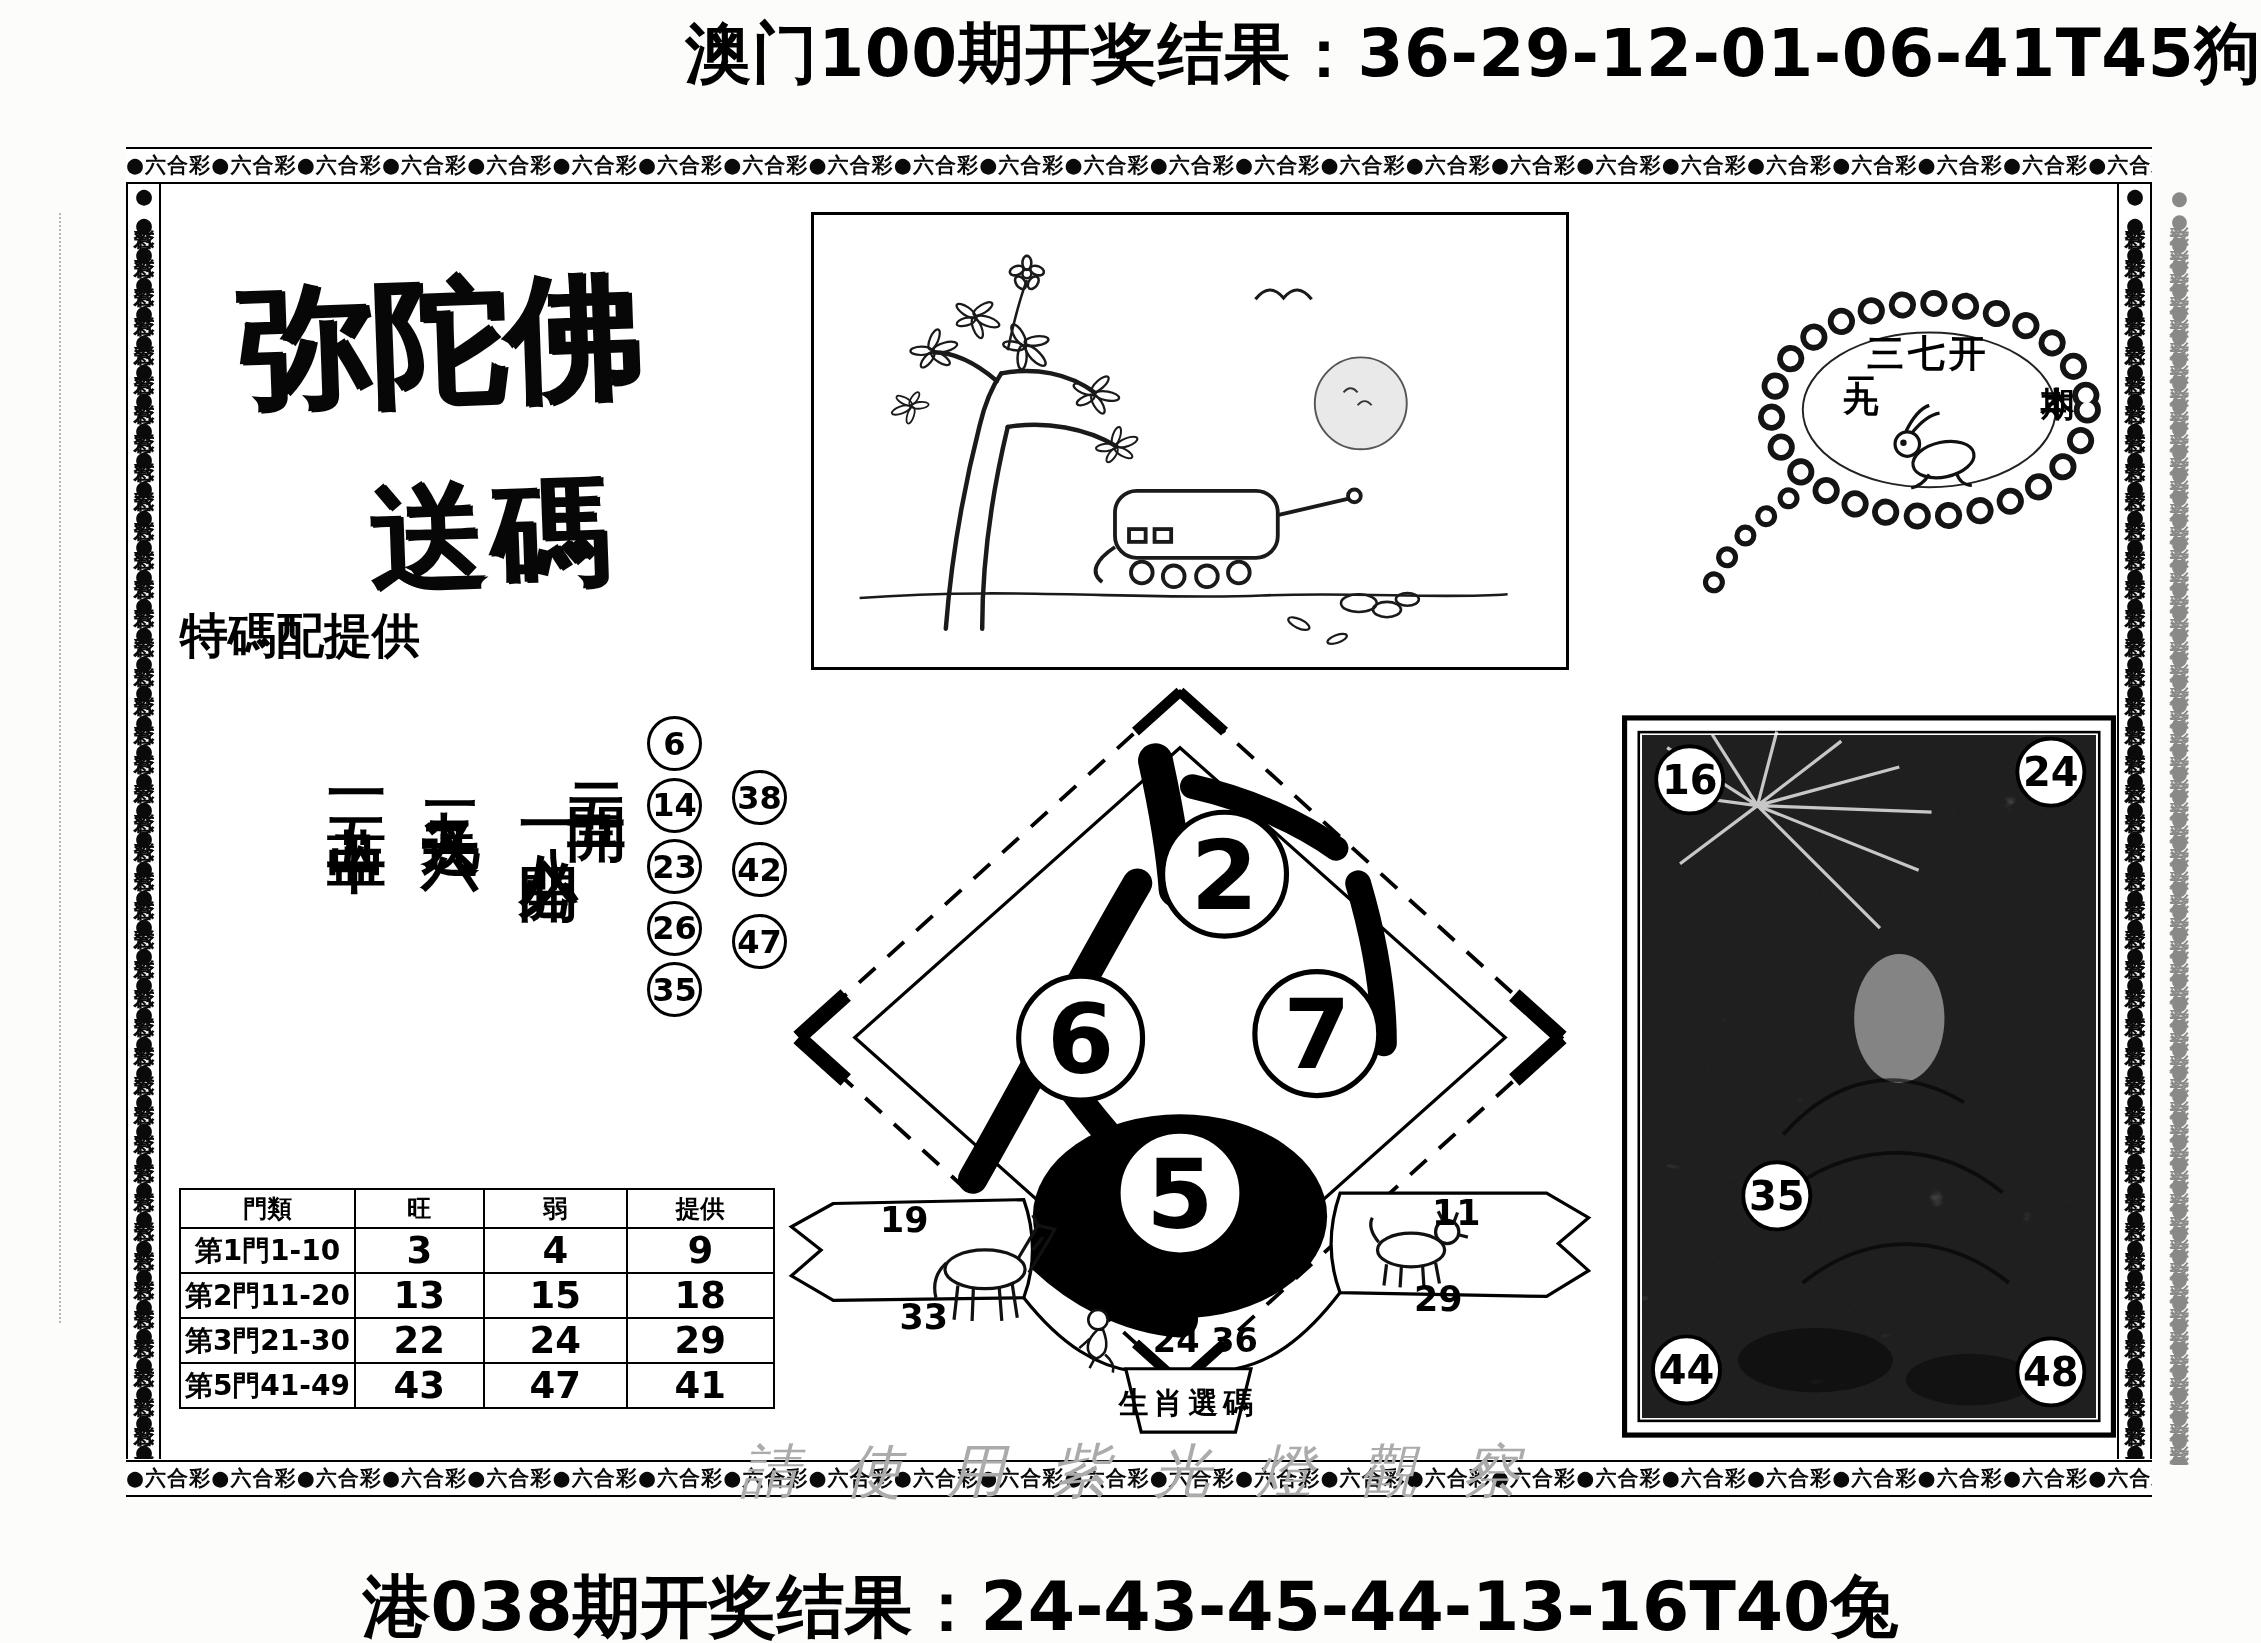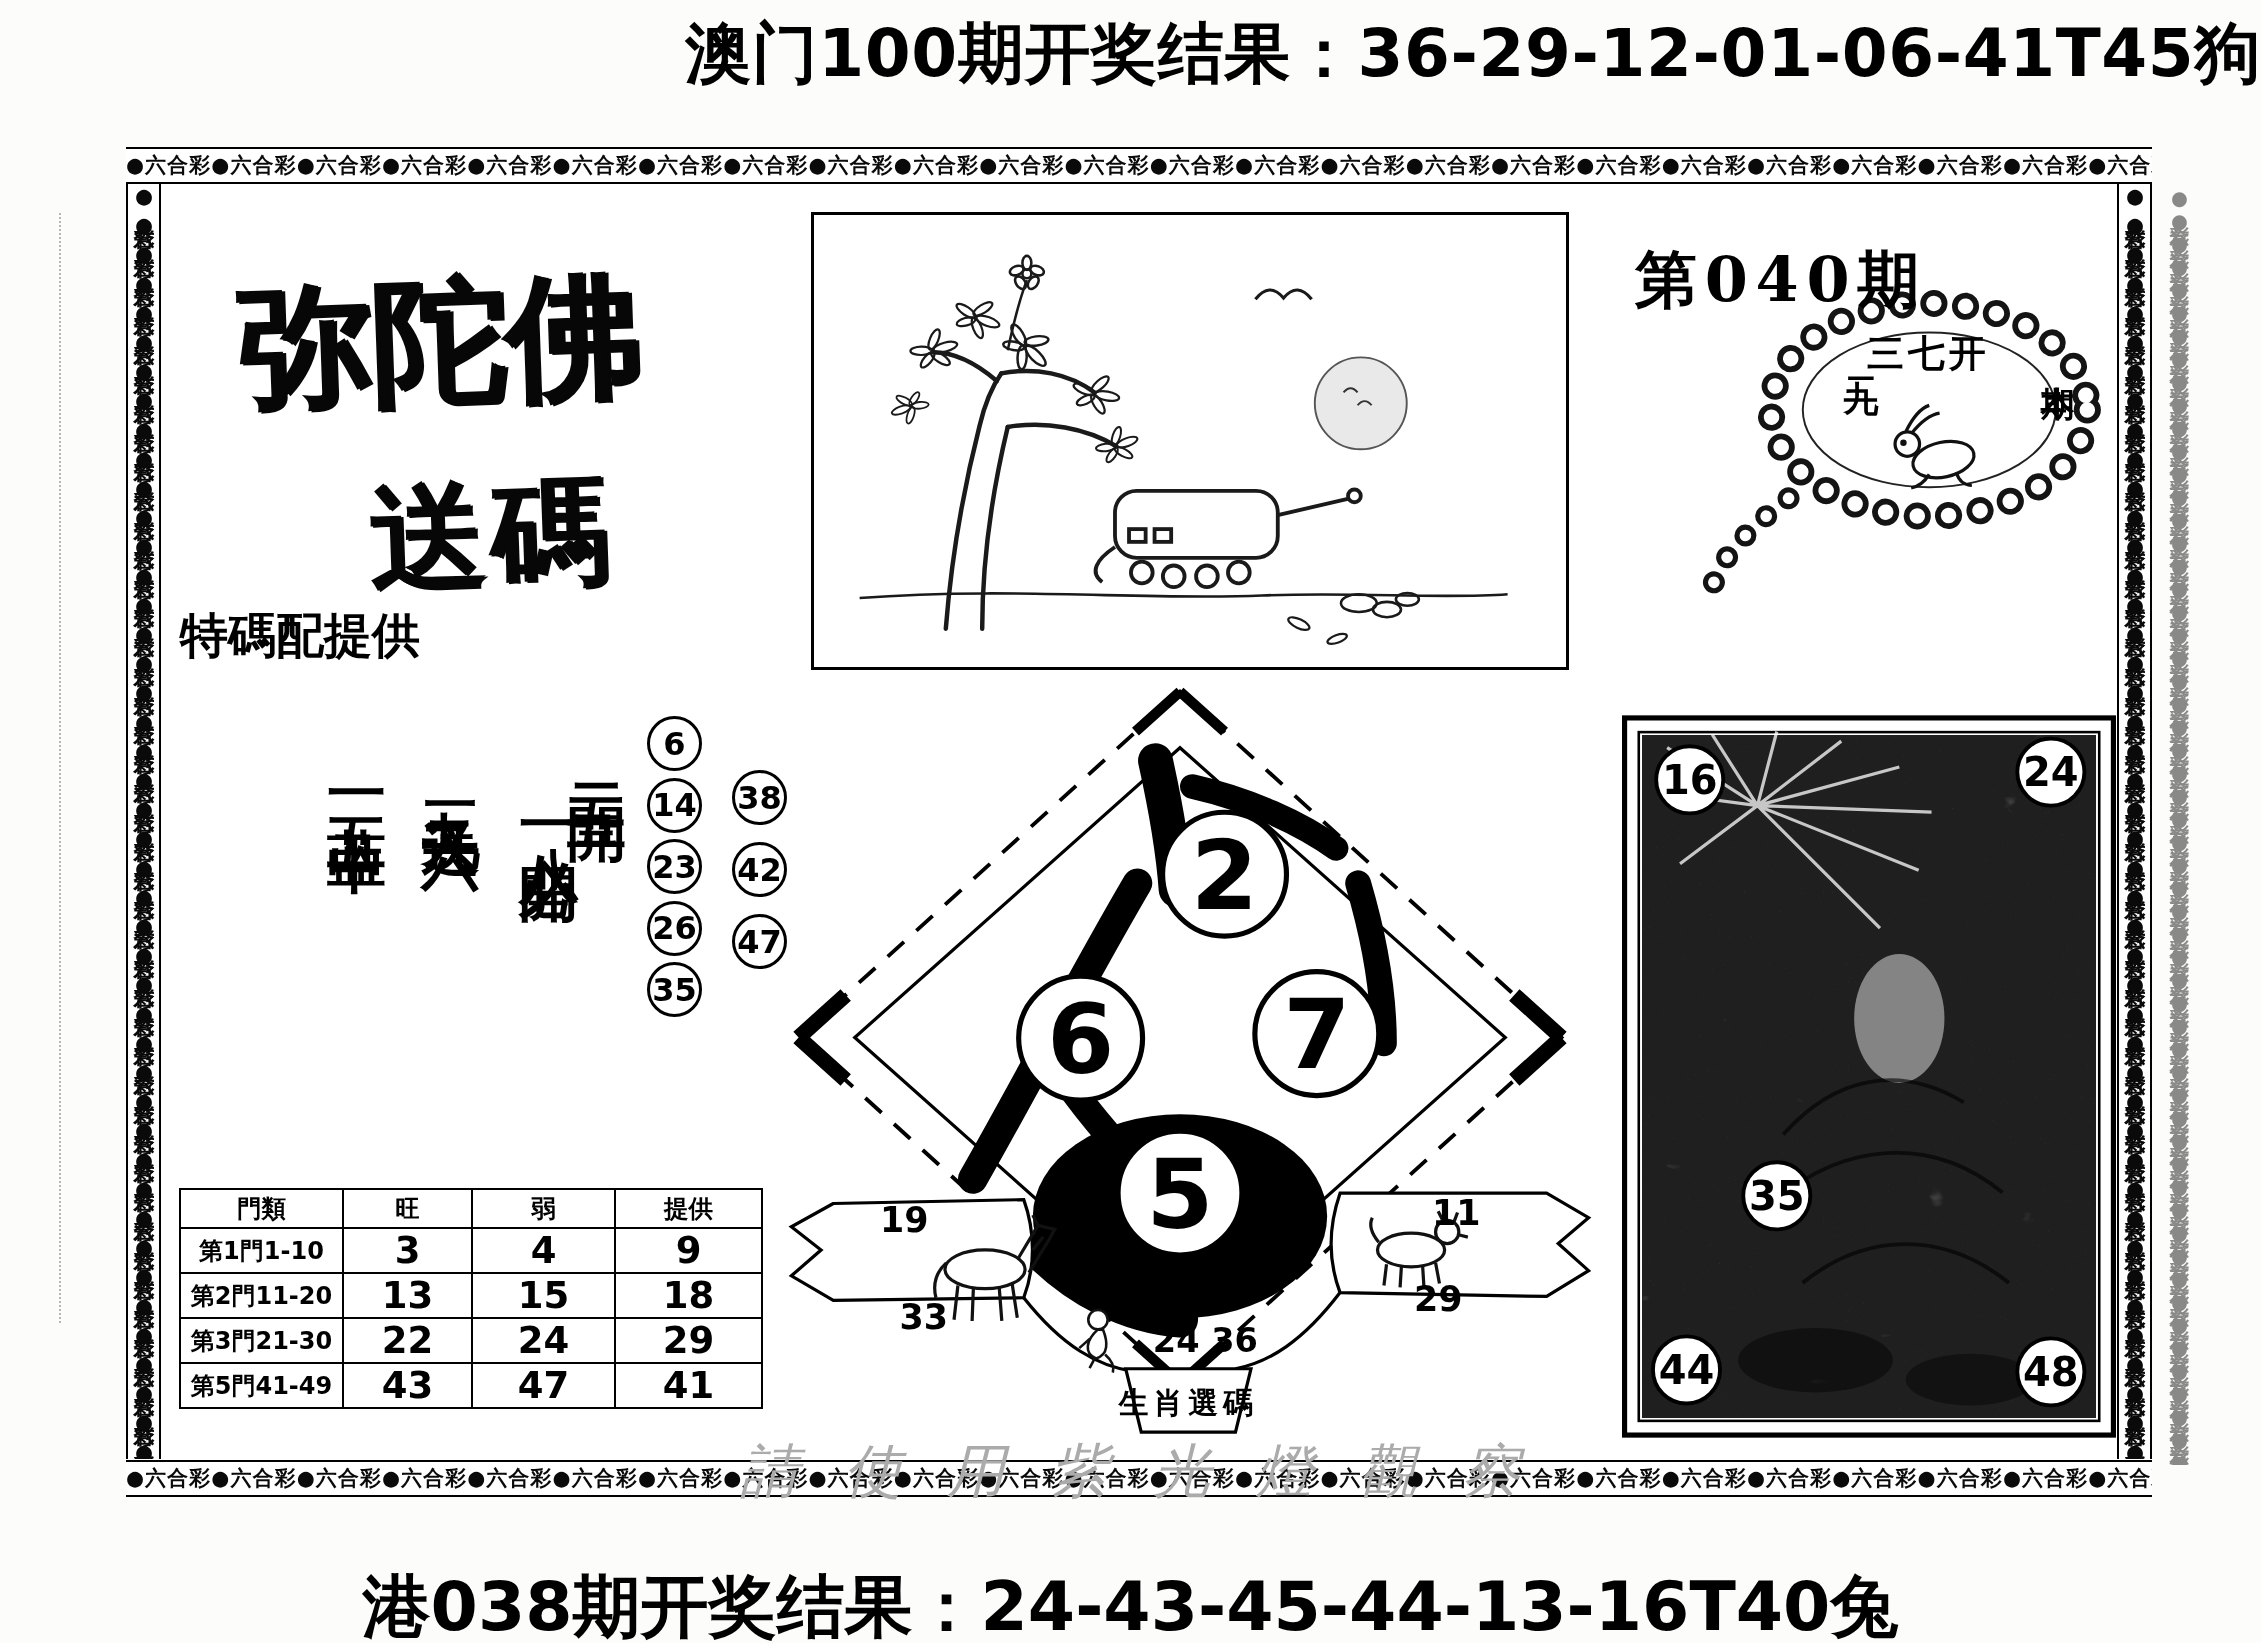--- a/index.html
+++ b/index.html
@@ -36,21 +36,21 @@
   .wtext{font-weight:bold;font-family:"DejaVu Serif",serif;z-index:2;white-space:nowrap}
   .wtop{left:1705px;top:143px;font-size:37px;letter-spacing:3.9px}
   .wright{left:1873px;top:173px;font-size:34px;writing-mode:vertical-rl;text-orientation:upright}
   .wleft{left:1675px;top:166px;font-size:35px;writing-mode:vertical-rl;text-orientation:upright}
   .diamond{left:614px;top:483px;width:808px;height:737px;z-index:3}
   .picture{left:1460px;top:529px;width:494px;height:723px;z-index:1;background:#fff}
   .gate-table{left:17px;top:1002px;z-index:2}
   table{border-collapse:collapse;background:#fff}
   th,td{border:2.6px solid #000;text-align:center;vertical-align:middle}
   th{font-size:24.5px;height:39px;padding:0 0}
-  td.lab{font-size:24px;font-weight:bold;height:43px;padding:0 3.9px;white-space:nowrap}
+  td.lab{font-size:28px;font-weight:bold;height:43px;padding:0 3.9px;white-space:nowrap}
   td.num{font-size:37px;font-weight:bold}
   .cg{width:163px}.cw{width:129px}.cr{width:143px}.ct{width:147px}
   .banner{left:610px;top:967px;width:834px;height:305px;z-index:4}
   .uv-hint{position:absolute;top:1433px;left:0;width:100%;text-align:center;font-size:58px;color:#ababab;font-family:"DejaVu Serif",serif;font-style:italic;letter-spacing:45px;text-indent:45px;white-space:nowrap}
   .bottom-result{position:absolute;top:1562px;left:0;width:100%;text-align:center;font-size:68px;font-weight:900;white-space:nowrap}
   svg text{font-family:"DejaVu Sans",sans-serif;font-weight:bold;fill:#000}
 </style>
 </head>
 <body>
 
@@ -152,21 +152,20 @@
             <ellipse cx="896" cy="618" rx="22" ry="12"></ellipse>
             <ellipse cx="928" cy="602" rx="18" ry="10"></ellipse>
           </g>
           <g stroke="#1a1a1a" fill="none" stroke-width="3.5">
             <ellipse cx="758" cy="640" rx="18" ry="7" transform="rotate(25 758 640)"></ellipse>
             <ellipse cx="818" cy="664" rx="16" ry="6" transform="rotate(-20 818 664)"></ellipse>
           </g>
         </svg>
       </div>
 
-      <div class="abs issue">第040期</div>
 
       <div class="abs wreath">
         <svg viewBox="0 0 792 582" width="100%" height="100%">
           <path d="M252,372 C175,430 138,478 132,520" stroke="#141414" stroke-width="34" stroke-dasharray="0.1 44" stroke-linecap="round" fill="none"></path>
           <path d="M252,372 C175,430 138,478 132,520" stroke="#fff" stroke-width="18" stroke-dasharray="0.1 44" stroke-linecap="round" fill="none"></path>
           <ellipse cx="470" cy="235" rx="245" ry="165" stroke="#141414" stroke-width="42" stroke-dasharray="0.1 49" stroke-linecap="round" fill="none"></ellipse>
           <ellipse cx="470" cy="235" rx="245" ry="165" stroke="#fff" stroke-width="24" stroke-dasharray="0.1 49" stroke-linecap="round" fill="none"></ellipse>
           <ellipse cx="470" cy="235" rx="196" ry="120" stroke="#222" stroke-width="3" fill="none"></ellipse>
           <g stroke="#111" stroke-width="5" fill="#fff">
             <ellipse cx="492" cy="312" rx="48" ry="27" transform="rotate(-12 492 312)"></ellipse>

